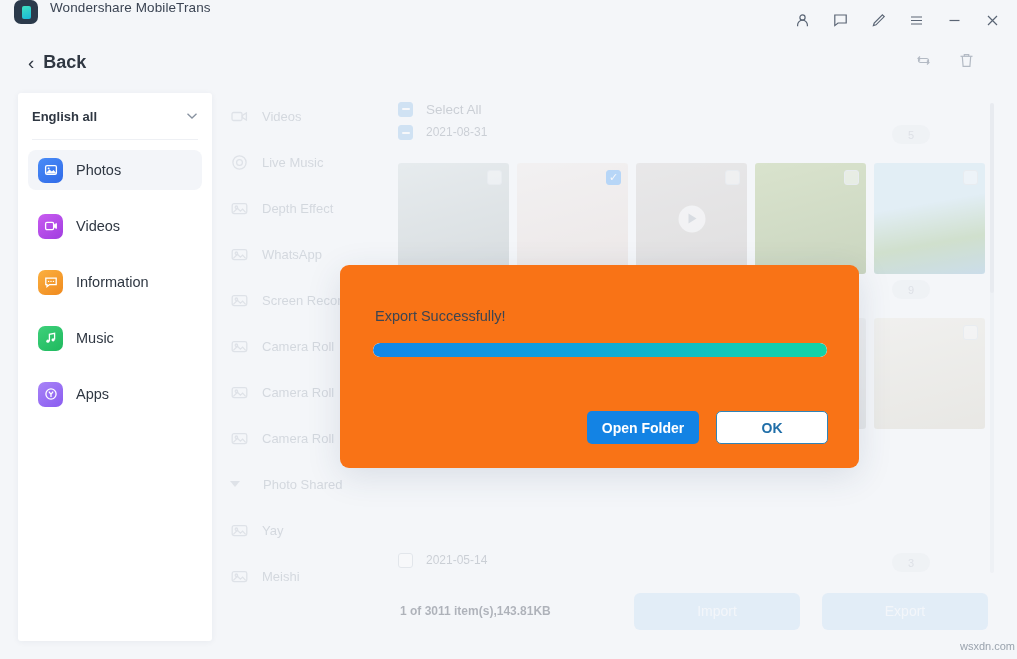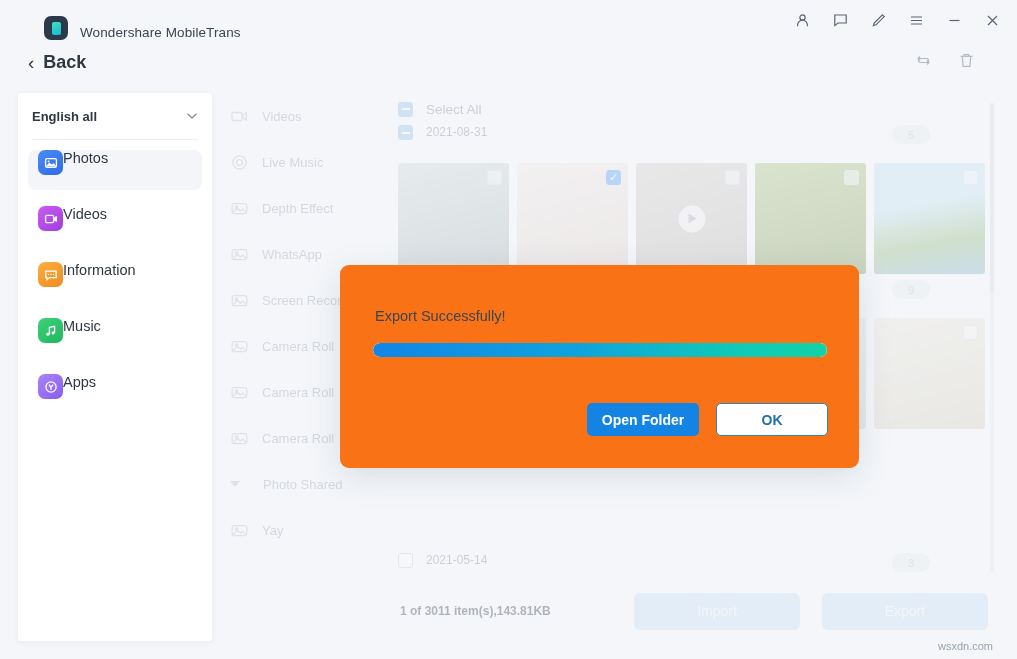--- a/index.html
+++ b/index.html
@@ -12,21 +12,21 @@
   .app {
     position: relative;
     width: 1017px; height: 659px;
     background: #f4f6f9;
   }
 
   
   .titlebar {
     position: absolute; top: 0; left: 0;
     width: 1017px; height: 40px;
-    display: flex; align-items: flex-end; padding-left: 30px;
+    display: flex; align-items: flex-start;
   }
   .logo {
     width: 24px; height: 24px; margin-left: 14px;
     border-radius: 7px;
     background: #2b3a4b;
     display: flex; align-items: center; justify-content: center;
   }
   .logo-inner {
     width: 9px; height: 13px; border-radius: 2px;
     background: linear-gradient(160deg, #3fe0c0 0%, #19b7d8 100%);
@@ -73,21 +73,21 @@
   }
   .lang {
     height: 47px; margin: 0 14px;
     border-bottom: 1px solid #eef0f4;
     display: flex; align-items: center; justify-content: space-between;
     font-size: 13px; font-weight: bold; color: #2f3742;
   }
   .lang .caret { color: #8892a0; font-size: 11px; }
   .navlist { padding: 10px 10px 0 10px; }
   .navitem {
-    display: flex; gap: 0;
+    display: flex; align-items: center; gap: 13px;
     height: 40px; padding: 0 10px; margin-bottom: 16px;
     border-radius: 8px;
     font-size: 14.5px; color: #2f3742;
   }
   .navitem.active { background: #f3f5f9; }
   .nicon {
     width: 25px; height: 25px; border-radius: 7px; flex: none;
     display: flex; align-items: center; justify-content: center;
     color: #fff;
   }
@@ -227,41 +227,41 @@
   .pbar {
     position: absolute; left: 33px; top: 78px;
     width: 454px; height: 14px; border-radius: 7px;
     background: #eef1f5; overflow: hidden;
   }
   .pfill {
     height: 14px; border-radius: 7px;
     background: linear-gradient(90deg, #1186e8 0%, #0fa3dd 45%, #10c9b8 80%, #10d3a6 100%);
   }
   .modal-actions {
-    position: absolute; right: 31px; bottom: 32px;
+    position: absolute; right: 31px; bottom: 24px;
     display: flex; gap: 17px;
   }
   .btn-primary {
     width: 112px; height: 33px; border-radius: 5px;
     background: #1383e4; color: #fff; border: none;
     font-size: 14px; font-weight: bold;
     font-family: "Liberation Sans", sans-serif;
     display: flex; align-items: center; justify-content: center;
   }
   .btn-outline {
     width: 112px; height: 33px; border-radius: 5px;
     background: #fff; color: #1f6ea8;
     border: 1px solid #2f84b8;
     font-size: 14px; font-weight: bold;
     font-family: "Liberation Sans", sans-serif;
     display: flex; align-items: center; justify-content: center;
   }
 
   .watermark {
-    position: absolute; right: 24px; bottom: 7px;
+    position: absolute; right: 2px; bottom: 7px;
     font-size: 11px; color: #9aa3ae;
   }
 </style>
 </head>
 <body>
 
 <div class="app">
 
   <div class="titlebar">
     <div class="logo">
@@ -480,20 +480,30 @@
     <div class="subitem">
       <span class="si">
         <svg width="19" height="19" viewBox="0 0 19 19" fill="none" stroke="currentColor" stroke-width="1.3">
           <rect x="2.2" y="4.6" width="14.6" height="10" rx="1.8"></rect>
           <circle cx="6.4" cy="8.2" r="1.2"></circle>
             <path d="M3.4 13.4l4-4.2 3 3 2.2-2.1 3 3.3"></path>
         </svg>
       </span>
       <span>Yay</span>
     </div>
+    <div class="subitem">
+      <span class="si">
+        <svg width="19" height="19" viewBox="0 0 19 19" fill="none" stroke="currentColor" stroke-width="1.3">
+          <rect x="2.2" y="4.6" width="14.6" height="10" rx="1.8"></rect>
+          <circle cx="6.4" cy="8.2" r="1.2"></circle>
+            <path d="M3.4 13.4l4-4.2 3 3 2.2-2.1 3 3.3"></path>
+        </svg>
+      </span>
+      <span>Meishi</span>
+    </div>
   </div>
 
   <div class="content">
 
     <div class="selrow">
       <span class="cbox indet"></span>
       <span>Select All</span>
     </div>
 
     <div class="daterow">

